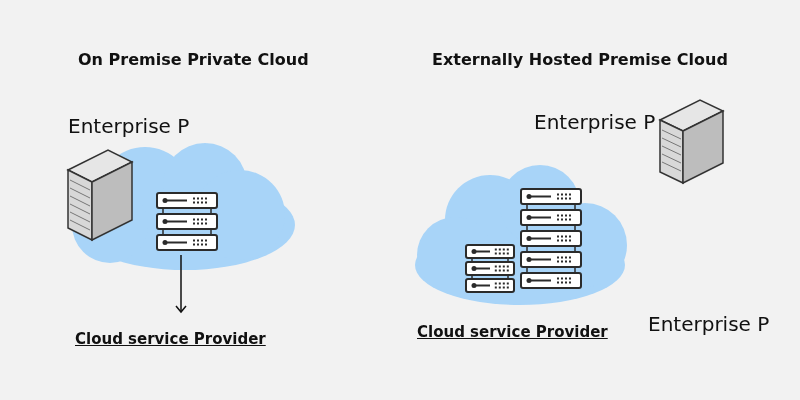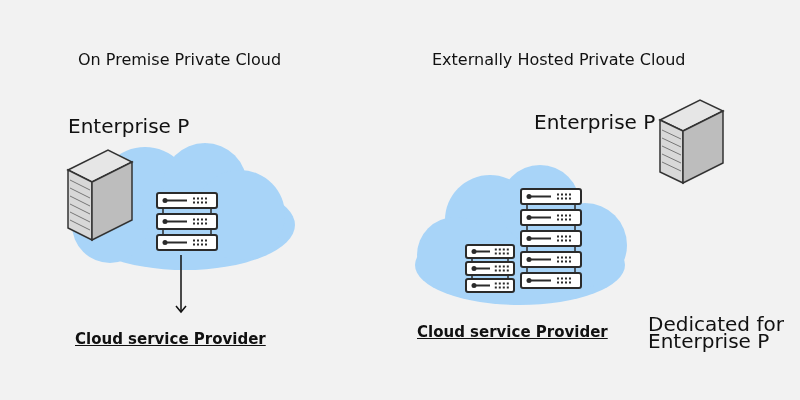--- a/index.html
+++ b/index.html
@@ -1,18 +1,18 @@
 <!DOCTYPE html>
 <html><head>
 <meta charset="utf-8">
 <style>
   html,body{margin:0;padding:0;}
   body{width:800px;height:400px;background:#f2f2f2;position:relative;overflow:hidden;font-family:"DejaVu Sans","Liberation Sans",sans-serif;color:#111;}
   .abs{position:absolute;}
-  .title{font-weight:normal;font-size:16px;}
+  .title{font-weight:bold;font-size:16px;}
   .lbl{font-size:20px;}
   .bold{font-weight:bold;font-size:15px;text-decoration:underline;}
   svg{position:absolute;left:0;top:0;}
 </style>
 </head>
 <body>
 
 <svg width="800" height="400" viewBox="0 0 800 400">
 
   <g fill="#a8d4f8">
@@ -203,21 +203,20 @@
       <rect x="569" y="281.5" width="2" height="2" fill="#2b2b2b"></rect>
     </g>
 
   <g stroke="#111" stroke-width="1.5" fill="none">
     <line x1="181" y1="255" x2="181" y2="312"></line>
     <polyline points="176,306 181,312 186,306"></polyline>
   </g>
 </svg>
 
 <div class="abs title" style="left:78px;top:50px;">On Premise Private Cloud</div>
-<div class="abs title" style="left:432px;top:50px;">Externally Hosted Private Cloud</div>
+<div class="abs title" style="left:432px;top:50px;">Externally Hosted Premise Cloud</div>
 <div class="abs lbl" style="left:68px;top:114px;">Enterprise P</div>
 <div class="abs lbl" style="left:534px;top:110px;">Enterprise P</div>
 <div class="abs bold" style="left:75px;top:330px;">Cloud service Provider</div>
 <div class="abs bold" style="left:417px;top:323px;">Cloud service Provider</div>
 <div class="abs lbl" style="left:648px;top:316px;line-height:17px;">
-  <div>Dedicated for</div>
   <div>Enterprise P</div>
 </div>
 
 </body></html>

